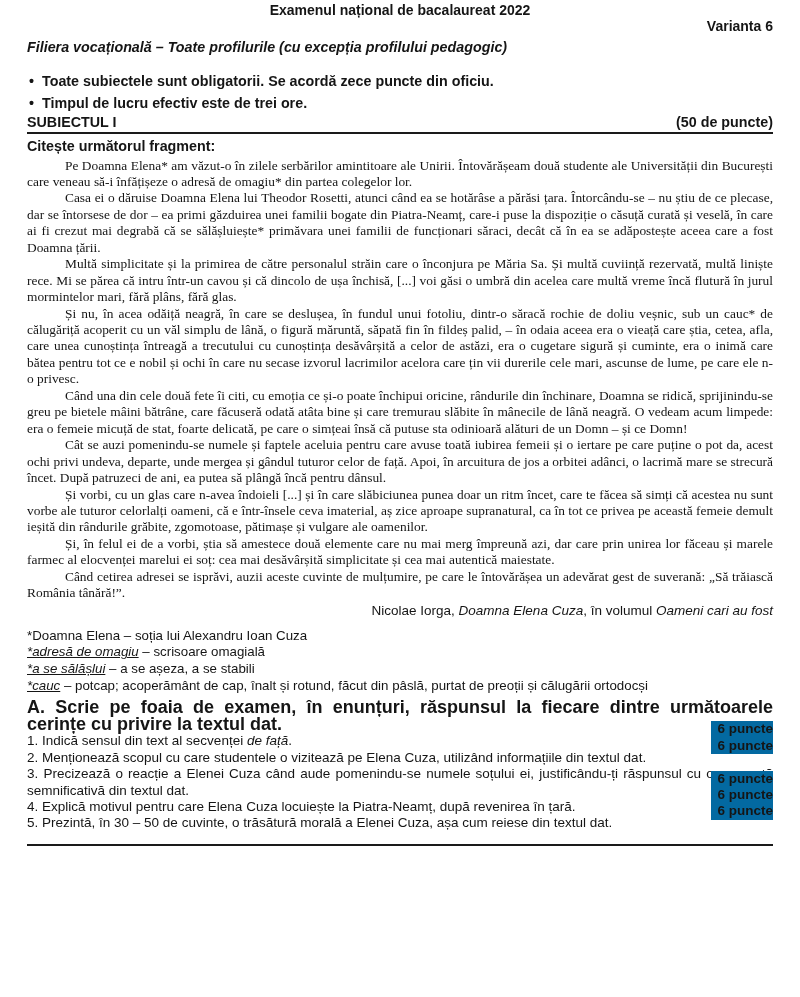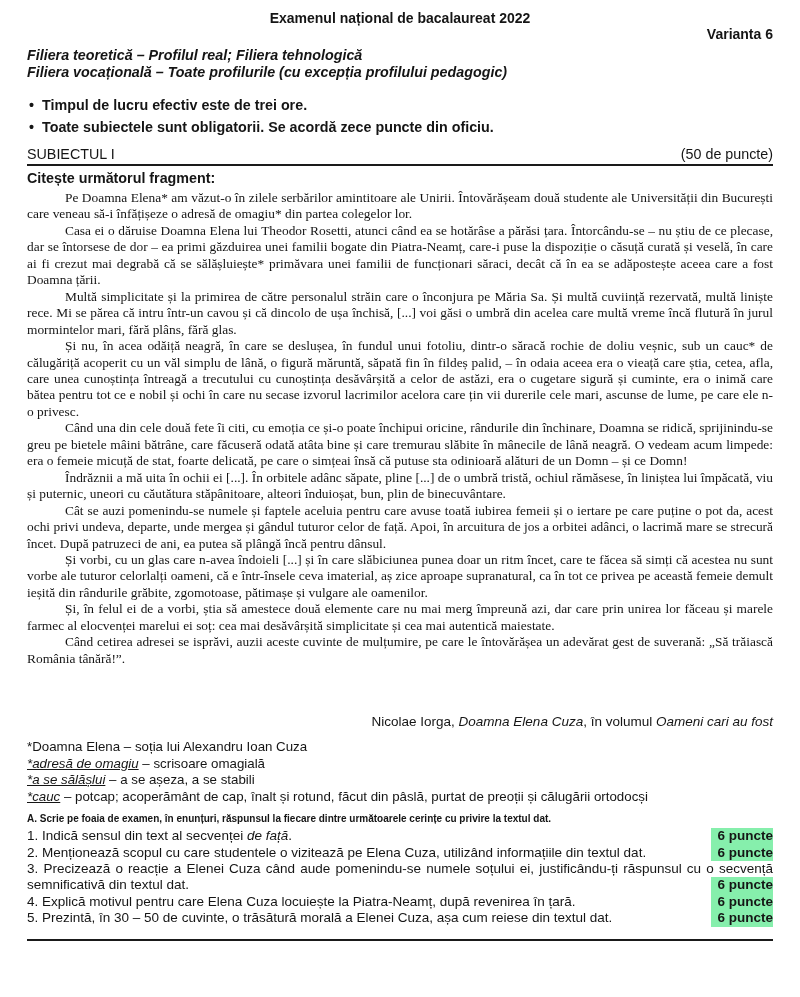--- a/index.html
+++ b/index.html
@@ -1,81 +1,79 @@
 <!DOCTYPE html>
 <html lang="ro"><head>
 <meta charset="utf-8">
 <style>
   html,body{margin:0;padding:0;background:#e8e8e8;}
   .page{
     width:800px;height:997px;margin:0 auto;background:#ffffff;
-    box-sizing:border-box;padding:10px 27px 0 27px;overflow:hidden;
+    box-sizing:border-box;padding:2px 27px 0 27px;overflow:hidden;
     font-family:"Liberation Sans",sans-serif;color:#151515;
     -webkit-font-smoothing:antialiased;
   }
   .doc-header{text-align:center;font-weight:bold;font-size:14px;line-height:16px;}
   .variant{text-align:right;font-weight:bold;font-size:14px;line-height:16px;}
   .filiera{font-weight:bold;font-style:italic;font-size:14.3px;line-height:16.5px;margin-top:5px;}
   .notes{margin-top:14px;font-weight:bold;font-size:14.3px;}
   .note-line{position:relative;padding-left:15px;line-height:22px;}
   .note-line::before{content:"\2022";position:absolute;left:2px;}
   .subject-row{
     display:flex;justify-content:space-between;align-items:center;
-    font-weight:normal;font-size:14.3px;line-height:17px;
-    border-bottom:2px solid #1a1a1a;padding-bottom:1px;margin-top:8px;
+    font-weight:bold;font-size:14.3px;line-height:17px;
+    border-bottom:2px solid #1a1a1a;padding-bottom:1px;
   }
   .read-instr{font-weight:bold;font-size:14.3px;line-height:18px;margin-top:3px;}
   .fragment{margin-top:3px;font-size:13.4px;line-height:16.45px;text-align:justify;}
   .para{text-indent:38px;font-family:Liberation Serif, serif;}
-  .attribution{text-align:right;font-size:13.5px;line-height:17px;margin-top:46px;}
+  .attribution{text-align:right;font-size:13.5px;line-height:17px;}
   .attribution .it{font-style:italic;}
   .footnotes{font-size:13.3px;line-height:16.6px;margin-top:9px;}
   .fn-it{font-style:italic;text-decoration:underline;}
-  .section-a{font-weight:bold;font-size:10px;line-height:16.6px;text-align:justify;margin-top:5px;}
+  .section-a{font-weight:bold;font-size:18px;line-height:16.6px;text-align:justify;margin-top:5px;}
   .questions{font-size:13.5px;line-height:16.4px;margin-top:1px;}
   .question{position:relative;text-align:justify;}
   .q-em{font-style:italic;}
-  .points{position:absolute;right:0;bottom:0;font-weight:bold;background:#86efac;padding-left:6px;}
+  .points{position:absolute;right:0;bottom:12px;font-weight:bold;background:#0369a1;padding-left:6px;}
   .bottom-rule{border-top:2px solid #1a1a1a;margin-top:12px;height:0;}
 </style>
 </head>
 <body>
 
 <div class="page">
 
   <div class="doc-header">
     <div>Examenul național de bacalaureat 2022</div>
   </div>
 
   <div class="variant">Varianta 6</div>
 
   <div class="filiera">
-    <div>Filiera teoretică – Profilul real; Filiera tehnologică</div>
     <div>Filiera vocațională – Toate profilurile (cu excepția profilului pedagogic)</div>
   </div>
 
   <div class="notes">
+    <div class="note-line">Toate subiectele sunt obligatorii. Se acordă zece puncte din oficiu.</div>
     <div class="note-line">Timpul de lucru efectiv este de trei ore.</div>
-    <div class="note-line">Toate subiectele sunt obligatorii. Se acordă zece puncte din oficiu.</div>
   </div>
 
   <div class="subject-row">
     <span>SUBIECTUL I</span>
     <span>(50 de puncte)</span>
   </div>
 
   <div class="read-instr">Citește următorul fragment:</div>
 
   <div class="fragment">
     <div class="para">Pe Doamna Elena* am văzut-o în zilele serbărilor amintitoare ale Unirii. Întovărășeam două studente ale Universității din București care veneau să-i înfățișeze o adresă de omagiu* din partea colegelor lor.</div>
     <div class="para">Casa ei o dăruise Doamna Elena lui Theodor Rosetti, atunci când ea se hotărâse a părăsi țara. Întorcându-se – nu știu de ce plecase, dar se întorsese de dor – ea primi găzduirea unei familii bogate din Piatra-Neamț, care-i puse la dispoziție o căsuță curată și veselă, în care ai fi crezut mai degrabă că se sălășluiește* primăvara unei familii de funcționari săraci, decât că în ea se adăpostește aceea care a fost Doamna țării.</div>
     <div class="para">Multă simplicitate și la primirea de către personalul străin care o înconjura pe Măria Sa. Și multă cuviință rezervată, multă liniște rece. Mi se părea că intru într-un cavou și că dincolo de ușa închisă, [...] voi găsi o umbră din acelea care multă vreme încă flutură în jurul mormintelor mari, fără plâns, fără glas.</div>
     <div class="para">Și nu, în acea odăiță neagră, în care se deslușea, în fundul unui fotoliu, dintr-o săracă rochie de doliu veșnic, sub un cauc* de călugăriță acoperit cu un văl simplu de lână, o figură măruntă, săpată fin în fildeș palid, – în odaia aceea era o vieață care știa, cetea, afla, care unea cunoștința întreagă a trecutului cu cunoștința desăvârșită a celor de astăzi, era o cugetare sigură și cuminte, era o inimă care bătea pentru tot ce e nobil și ochi în care nu secase izvorul lacrimilor acelora care țin vii durerile cele mari, ascunse de lume, pe care ele n-o privesc.</div>
     <div class="para">Când una din cele două fete îi citi, cu emoția ce și-o poate închipui oricine, rândurile din închinare, Doamna se ridică, sprijinindu-se greu pe bietele mâini bătrâne, care făcuseră odată atâta bine și care tremurau slăbite în mânecile de lână neagră. O vedeam acum limpede: era o femeie micuță de stat, foarte delicată, pe care o simțeai însă că putuse sta odinioară alături de un Domn – și ce Domn!</div>
-    <div class="para">Îndrăznii a mă uita în ochii ei [...]. În orbitele adânc săpate, pline [...] de o umbră tristă, ochiul rămăsese, în liniștea lui împăcată, viu și puternic, uneori cu căutătura stăpânitoare, alteori înduioșat, bun, plin de binecuvântare.</div>
     <div class="para">Cât se auzi pomenindu-se numele și faptele aceluia pentru care avuse toată iubirea femeii și o iertare pe care puține o pot da, acest ochi privi undeva, departe, unde mergea și gândul tuturor celor de față. Apoi, în arcuitura de jos a orbitei adânci, o lacrimă mare se strecură încet. După patruzeci de ani, ea putea să plângă încă pentru dânsul.</div>
     <div class="para">Și vorbi, cu un glas care n-avea îndoieli [...] și în care slăbiciunea punea doar un ritm încet, care te făcea să simți că acestea nu sunt vorbe ale tuturor celorlalți oameni, că e într-însele ceva imaterial, aș zice aproape supranatural, ca în tot ce privea pe această femeie demult ieșită din rândurile grăbite, zgomotoase, pătimașe și vulgare ale oamenilor.</div>
     <div class="para">Și, în felul ei de a vorbi, știa să amestece două elemente care nu mai merg împreună azi, dar care prin unirea lor făceau și marele farmec al elocvenței marelui ei soț: cea mai desăvârșită simplicitate și cea mai autentică maiestate.</div>
     <div class="para">Când cetirea adresei se isprăvi, auzii aceste cuvinte de mulțumire, pe care le întovărășea un adevărat gest de suverană: „Să trăiască România tânără!”.</div>
   </div>
 
   <div class="attribution"><span>Nicolae Iorga, </span><span class="it">Doamna Elena Cuza</span><span>, în volumul </span><span class="it">Oameni cari au fost</span></div>
 
   <div class="footnotes">
     <div><span>*Doamna Elena</span><span> – soția lui Alexandru Ioan Cuza</span></div>

